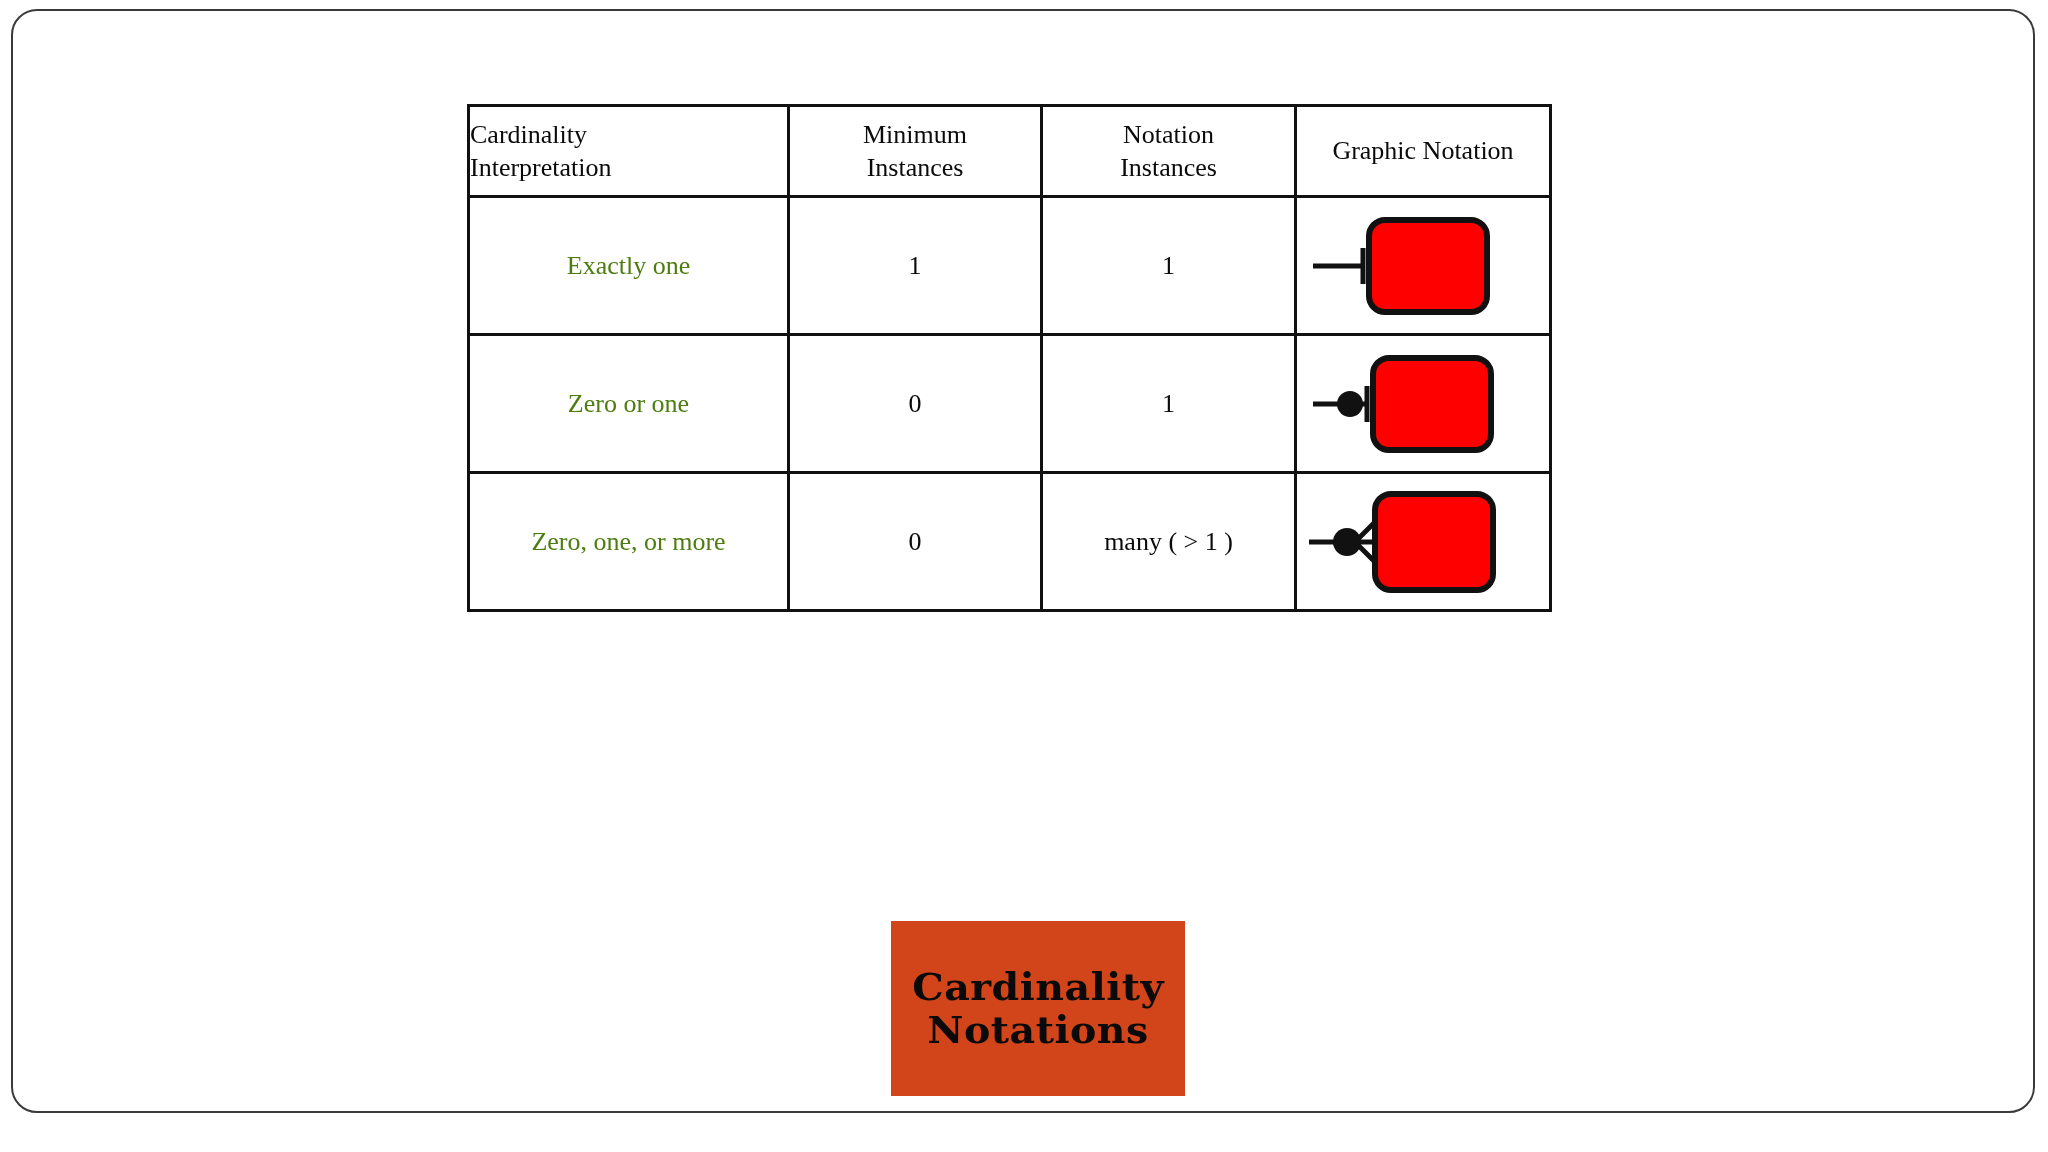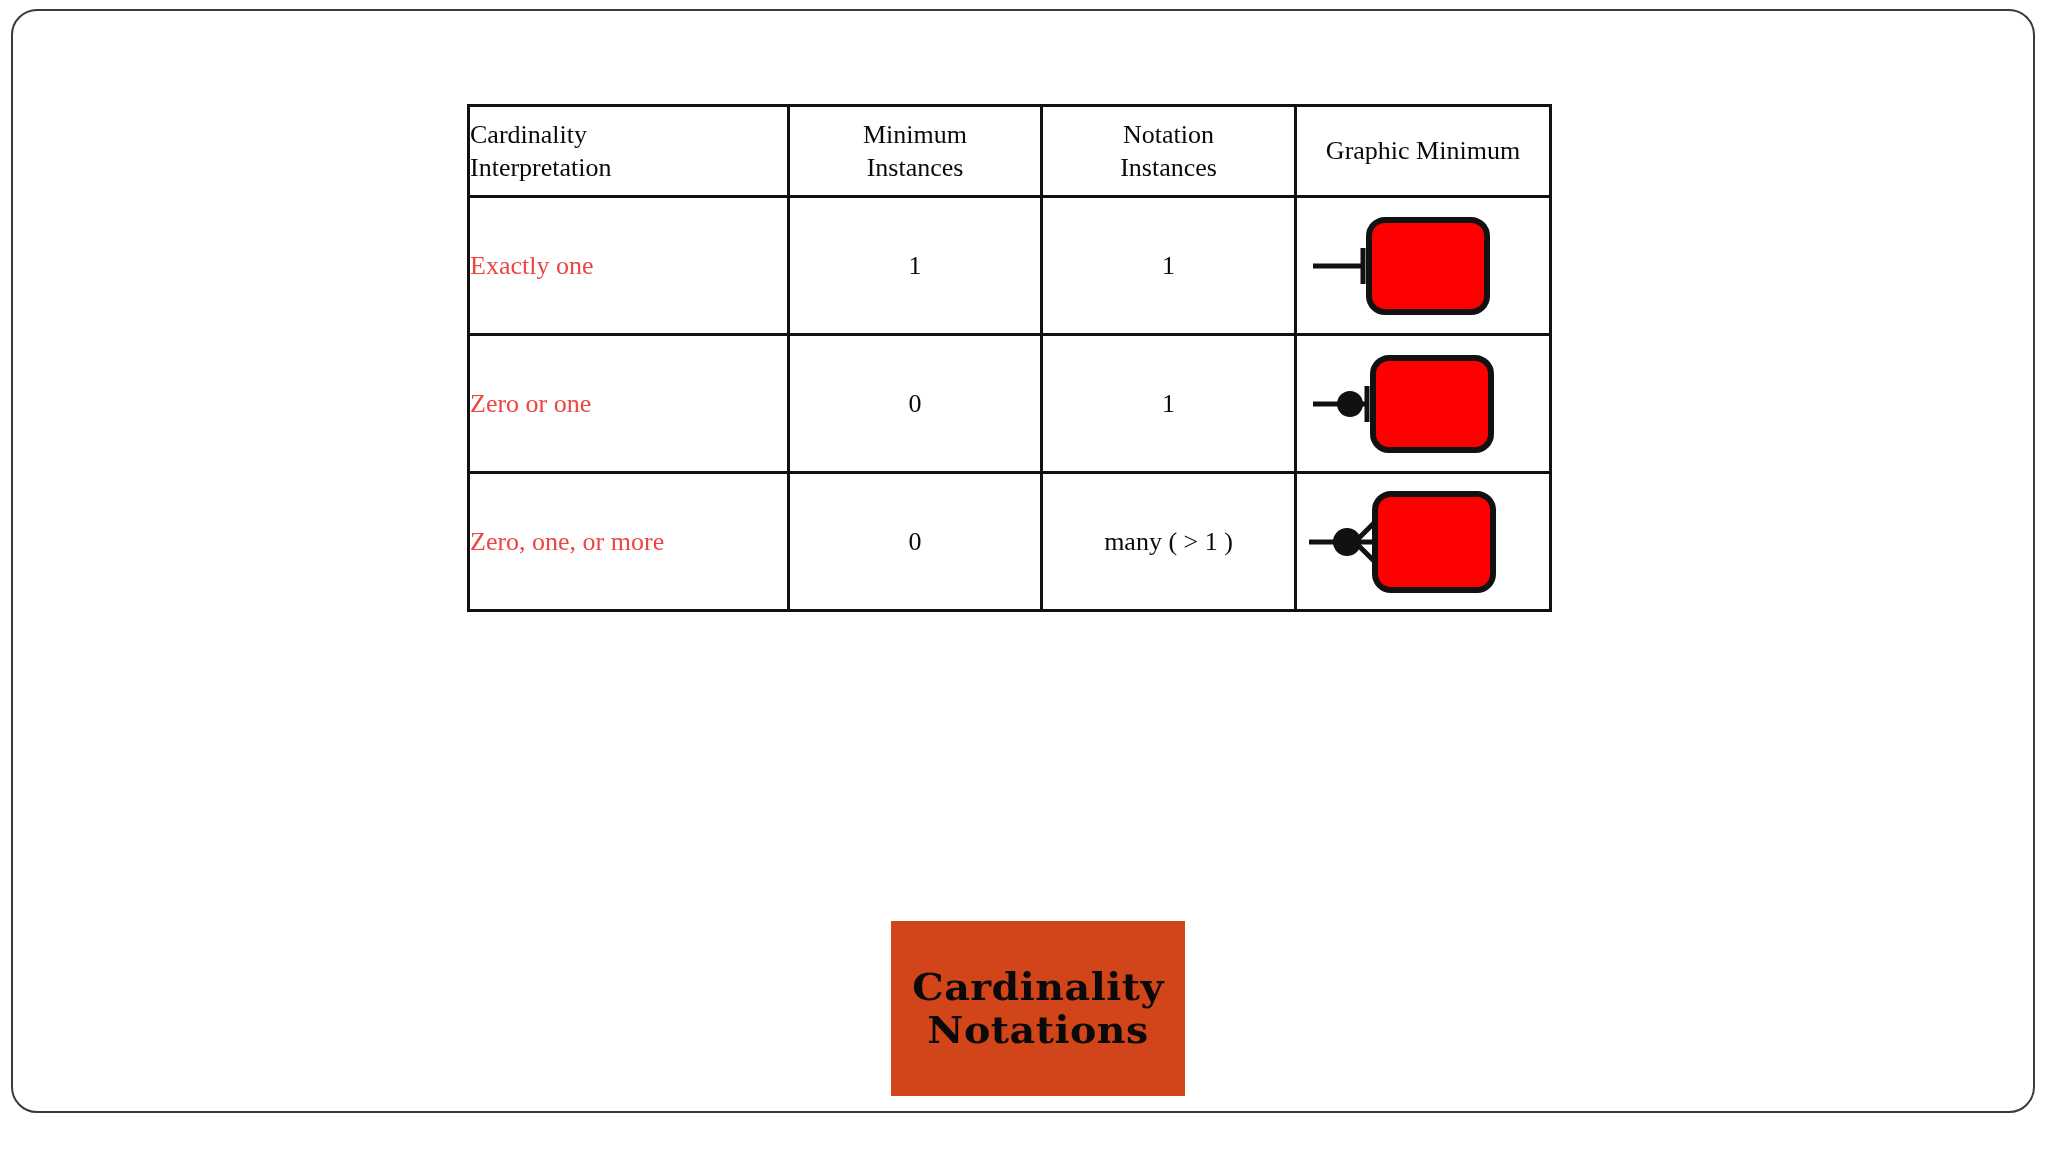--- a/index.html
+++ b/index.html
@@ -65,24 +65,24 @@
   th.th-interp {
     text-align: left;
     padding-left: 16px;
   }
   th.th-center { text-align: center; }
   .hdr-line { display: block; white-space: pre; }
 
   
   tbody tr { height: 138px; }
   td.cell-interp {
-    text-align: left;
+    text-align: center;
     padding-left: 16px;
     font-size: 26px;
-    color: #ef4444;
+    color: #4d7c0f;
   }
   td.cell-num {
     text-align: center;
     font-size: 26px;
     color: #0a0a0a;
   }
   td.cell-graphic {
     padding: 0;
   }
   .graphic-wrap {
@@ -138,21 +138,21 @@
         </th>
         <th class="th-center">
           <span class="hdr-line">Minimum</span>
           <span class="hdr-line">Instances</span>
         </th>
         <th class="th-center">
           <span class="hdr-line">Notation</span>
           <span class="hdr-line">Instances</span>
         </th>
         <th class="th-center">
-          <span class="hdr-line">Graphic Minimum</span>
+          <span class="hdr-line">Graphic Notation</span>
         </th>
       </tr>
     </thead>
 
     <tbody>
 
       <tr>
         <td class="cell-interp">Exactly one</td>
         <td class="cell-num">1</td>
         <td class="cell-num">1</td>

